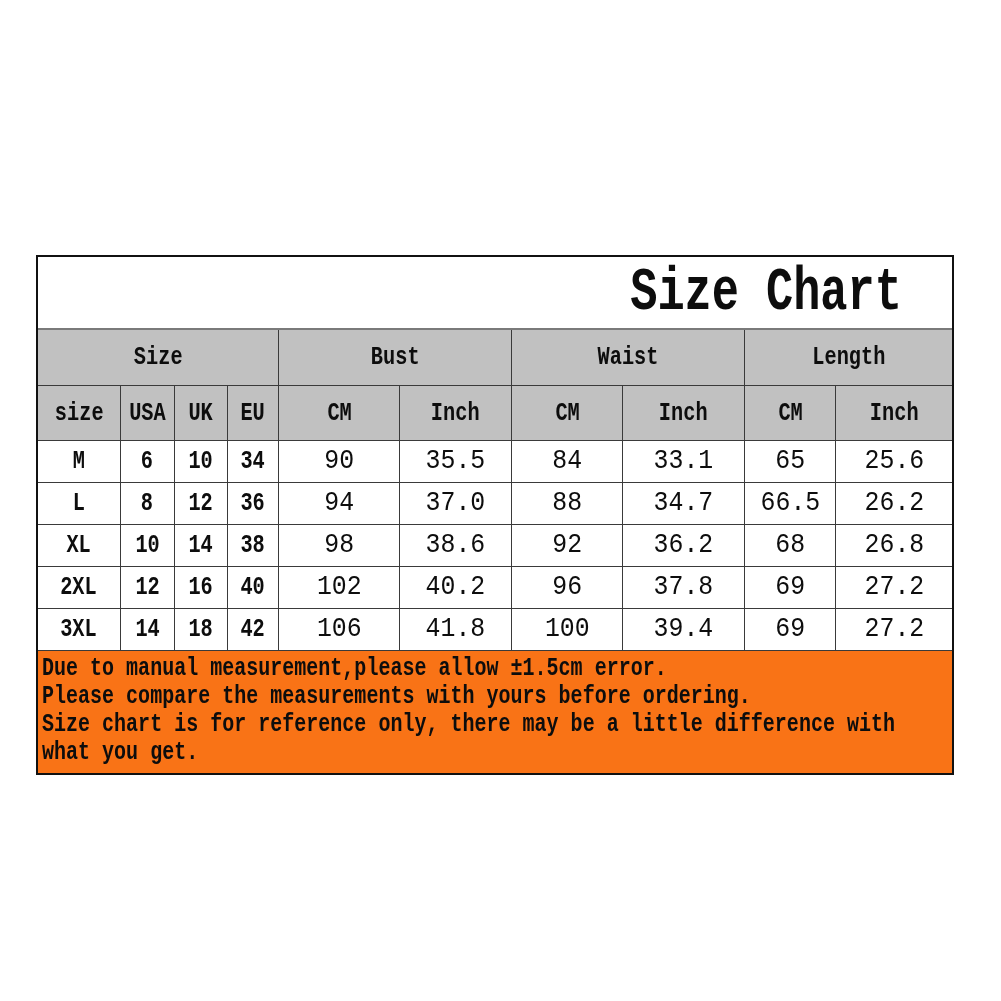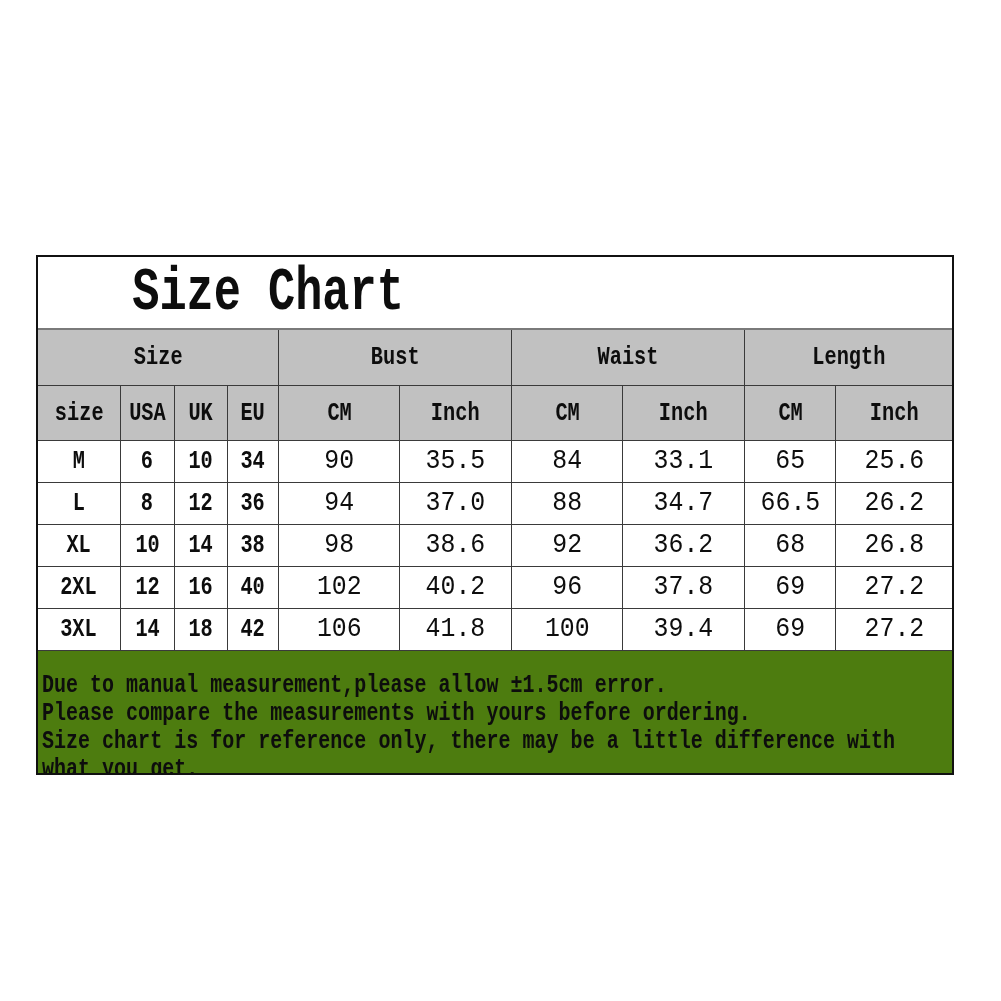--- a/index.html
+++ b/index.html
@@ -8,21 +8,21 @@
     font-family:"Liberation Mono","DejaVu Sans Mono",monospace;
     color:#111111;
   }
   .sheet{
     position:absolute;left:36px;top:255px;width:918px;height:520px;
     border:2.5px solid #111111;box-sizing:border-box;
     display:flex;flex-direction:column;background:#ffffff;
   }
   .title-row{
     height:73px;flex:0 0 73px;background:#ffffff;
-    display:flex;align-items:center;justify-content:flex-start;
+    display:flex;align-items:center;justify-content:flex-end;
     border-bottom:2px solid #7a7a7a;box-sizing:border-box;padding-left:44px;
   }
   .title-row .t{
     font-size:62px;font-weight:bold;white-space:nowrap;
     display:inline-block;transform:scaleX(0.73);transform-origin:center center;
     letter-spacing:0px;color:#0d0d0d;
   }
   table.size-table{
     width:100%;border-collapse:collapse;table-layout:fixed;flex:0 0 auto;
   }
@@ -36,21 +36,21 @@
   thead tr{height:55px;margin-top:44px;}
   tbody tr{height:42px;background:#ffffff;}
   .sq{ 
     display:inline-block;font-size:26px;font-weight:bold;white-space:nowrap;
     transform:scaleX(0.78);transform-origin:center center;color:#0d0d0d;
   }
   td.c-num{font-size:27px;font-weight:normal;color:#141414;}
   td.c-num .sq{font-size:27px;font-weight:normal;transform:scaleX(0.92);}
   td.c-size .sq{font-size:26px;font-weight:bold;transform:scaleX(0.78);}
   .notes{
-    flex:1 1 auto;background:#4d7c0f;padding:20px 0 0 4px;overflow:hidden;
+    flex:1 1 auto;background:#f97316;padding:3px 0 0 4px;overflow:hidden;
   }
   .note-line{
     white-space:nowrap;width:max-content;line-height:28px;
     font-size:26px;font-weight:bold;color:#0d0d0d;
     transform:scaleX(0.77);transform-origin:left center;
   }
 </style>
 </head>
 <body>
 

